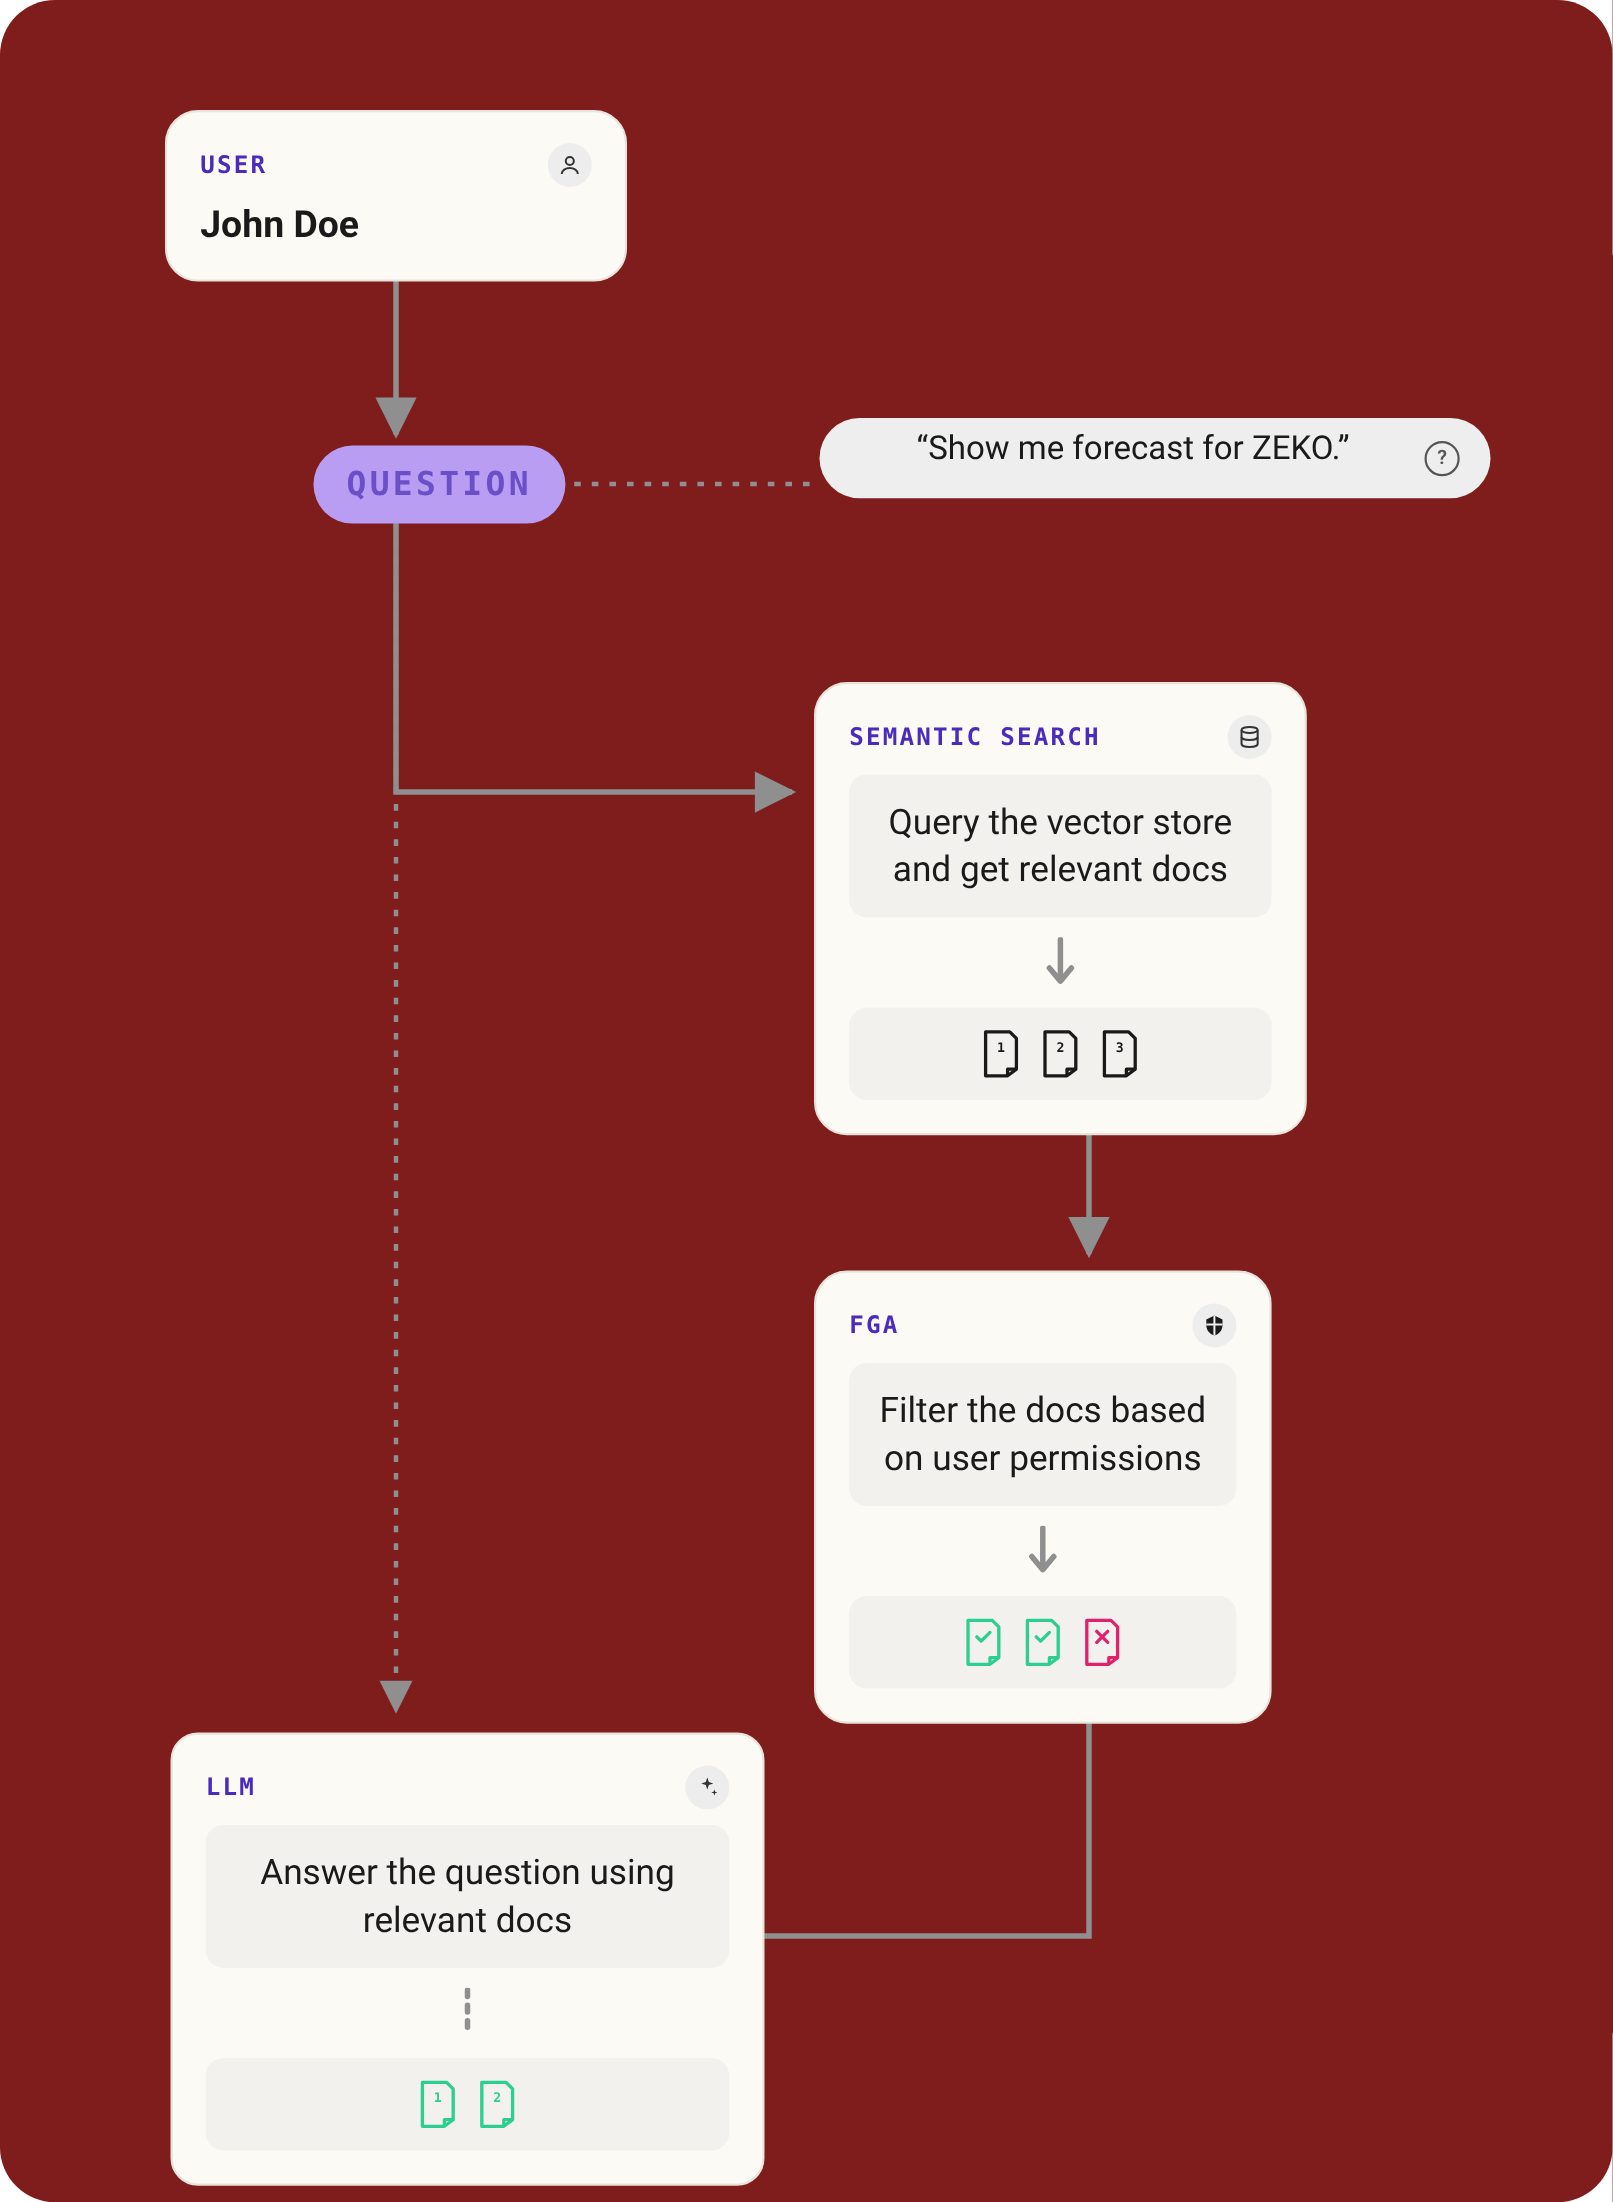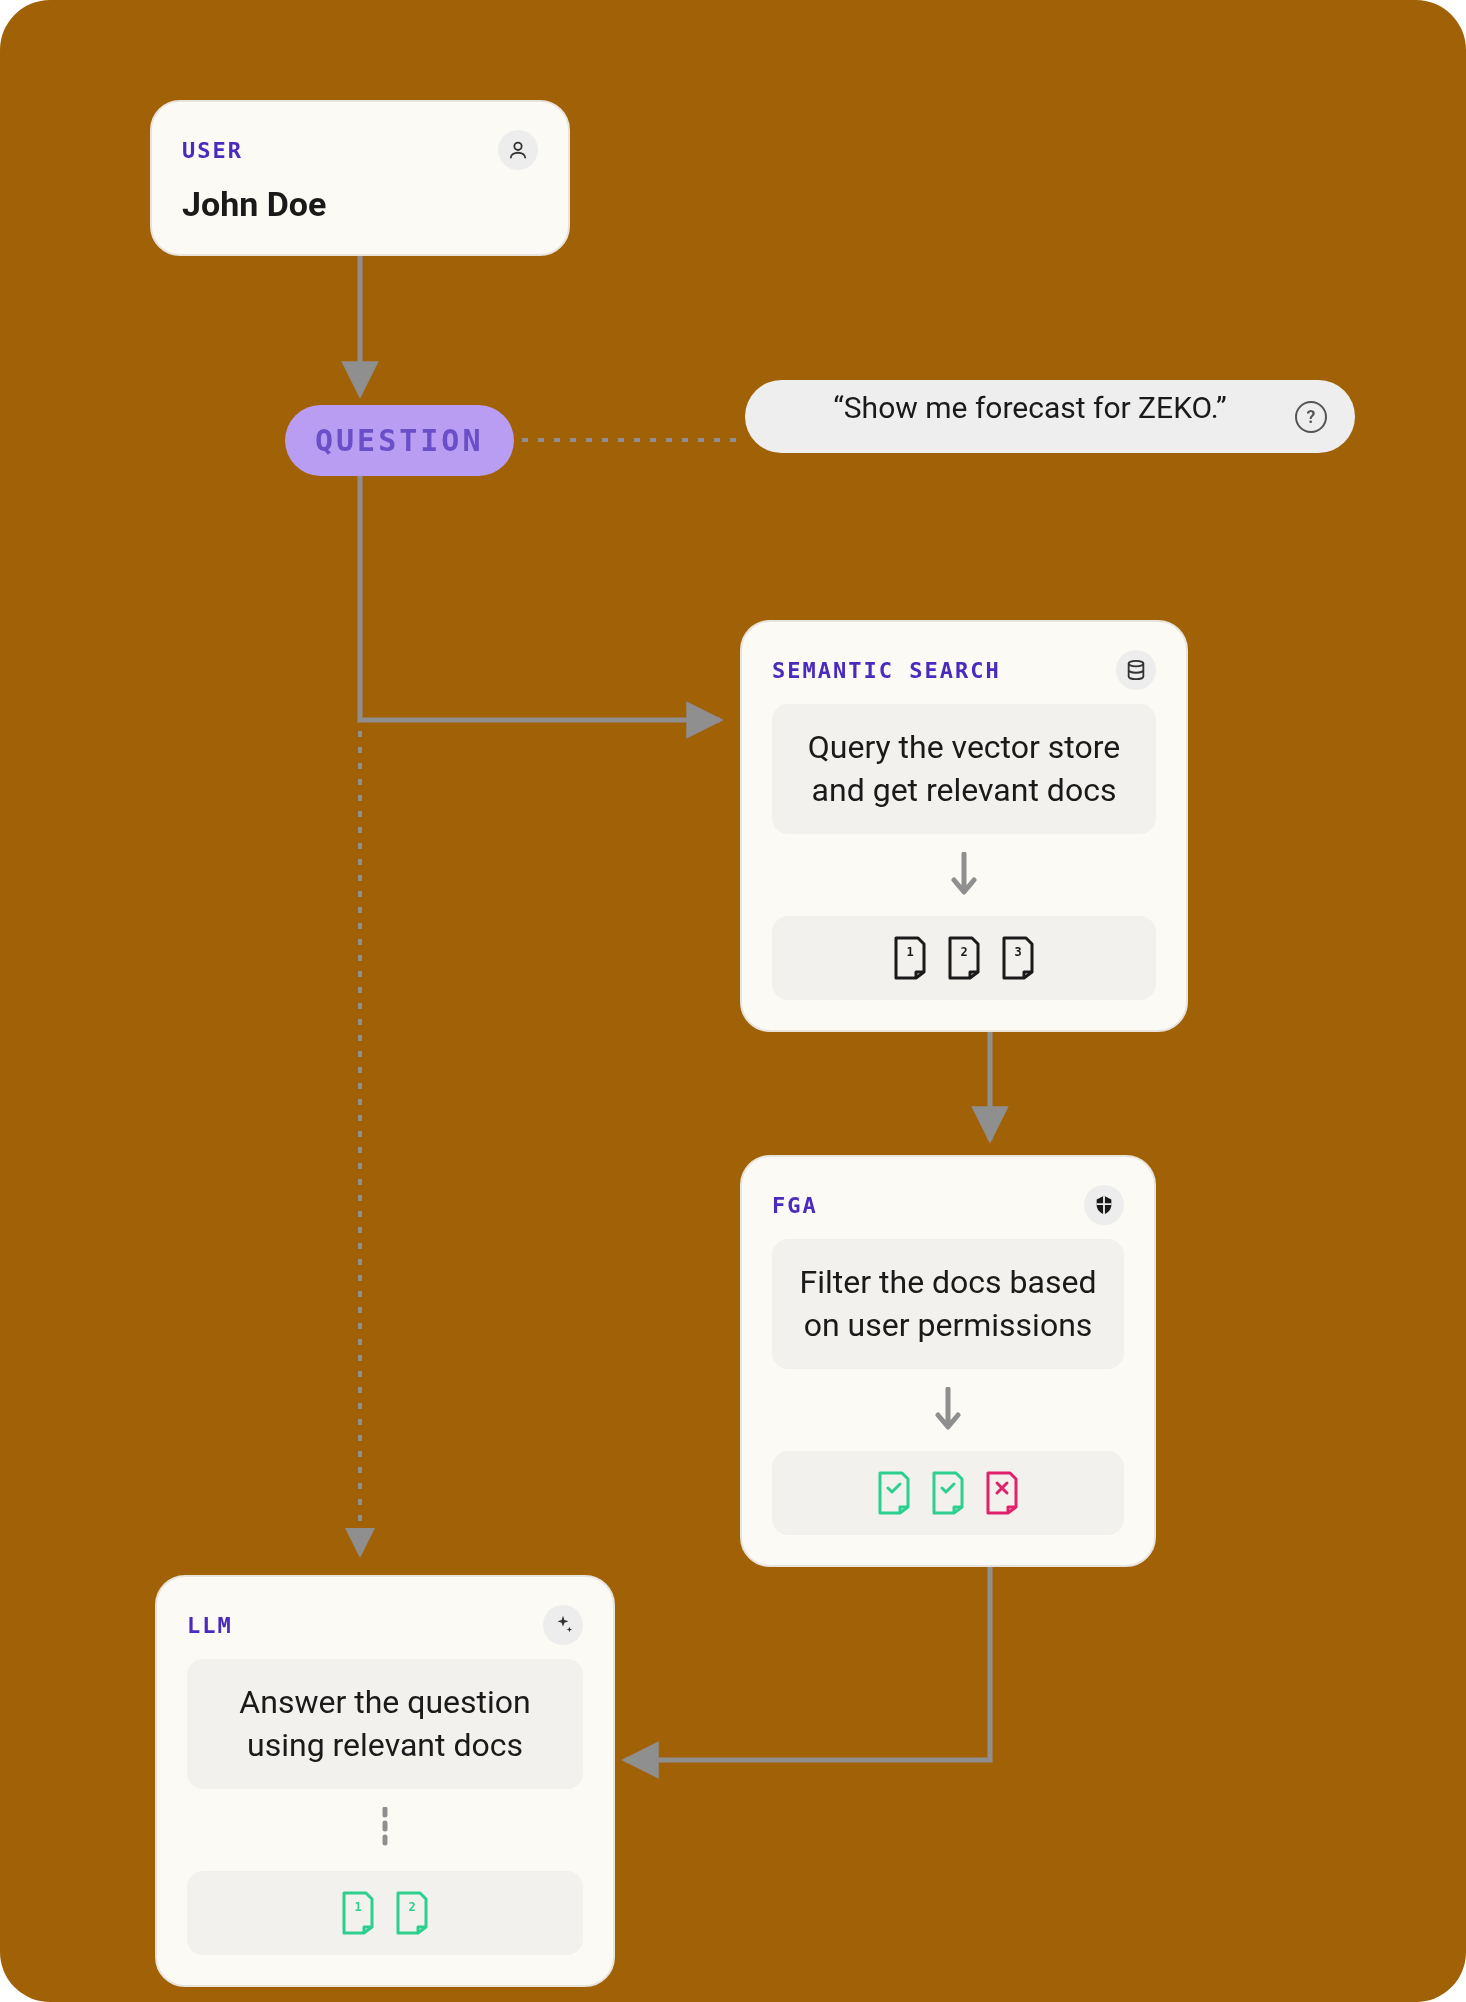--- a/index.html
+++ b/index.html
@@ -17,21 +17,21 @@
   }
   html, body { margin:0; padding:0; }
   body {
     font-family: -apple-system, BlinkMacSystemFont, "Segoe UI", Roboto, Helvetica, Arial, sans-serif;
     background: #fff;
   }
   .canvas {
     position: relative;
     width: 1466px;
     height: 2002px;
-    background: #a16207;
+    background: #7f1d1d;
     border-radius: 50px;
     overflow: hidden;
   }
   .card {
     position: absolute;
     background: var(--cream);
     border: 2px solid var(--gray-border);
     border-radius: 30px;
     box-sizing: border-box;
     padding: 28px 30px 30px 30px;
@@ -229,21 +229,21 @@
           <path d="M14 17 l4 4 l8 -8" stroke="#2DCF8E" stroke-width="3" fill="none" stroke-linecap="round" stroke-linejoin="round"></path>
         </svg>
         <svg class="doc-icon" viewBox="0 0 40 44">
           <path d="M6 2 h22 l6 6 v28 a0 0 0 0 1 0 0 l-8 6 h-20 a0 0 0 0 1 0 0 z" fill="none" stroke="#E0226C" stroke-width="3" stroke-linejoin="round"></path>
           <path d="M26 42 l0 -6 l8 0" fill="none" stroke="#E0226C" stroke-width="3" stroke-linejoin="round"></path>
           <path d="M15 12 l10 10 M25 12 l-10 10" stroke="#E0226C" stroke-width="3" fill="none" stroke-linecap="round"></path>
         </svg>
       </div>
   </div>
 
-  <div class="card" style="left:155px; top:1575px; width:460px;">
+  <div class="card" style="left:155px; top:1575px; width:540px;border-radius:25px;">
     <div class="card-header">
       <span class="card-label">LLM</span>
       <span class="card-icon">
         <svg width="22" height="22" viewBox="0 0 24 24" fill="#333">
           <path d="M12 2l1.5 4.5L18 8l-4.5 1.5L12 14l-1.5-4.5L6 8l4.5-1.5z"></path>
           <path d="M19 14l.8 2.2L22 17l-2.2.8L19 20l-.8-2.2L16 17l2.2-.8z"></path>
         </svg>
       </span>
     </div>
     <div class="inner-box">Answer the question using relevant docs</div>

